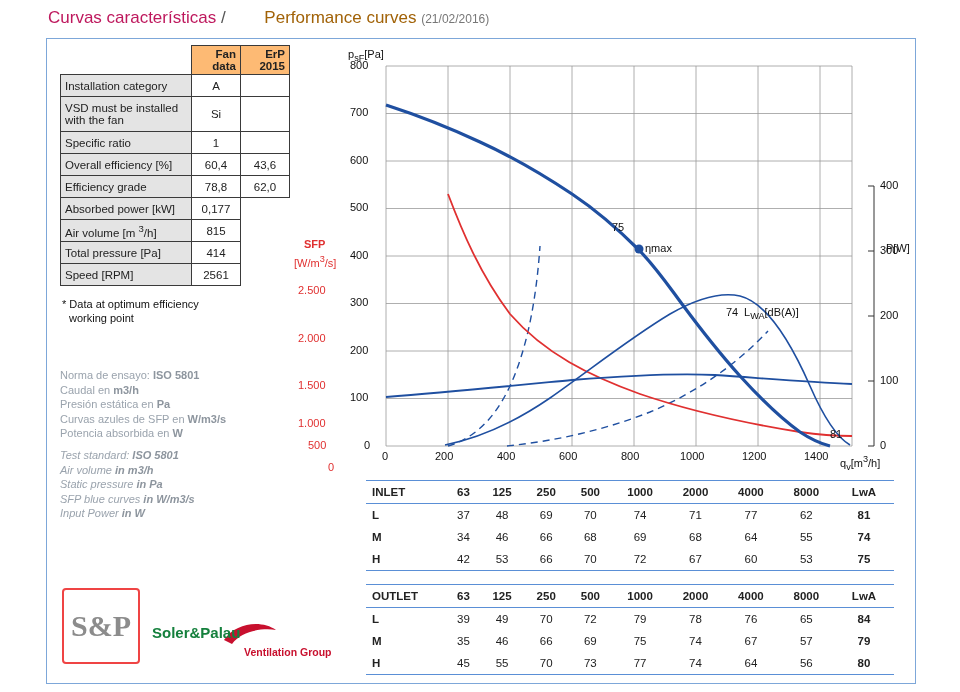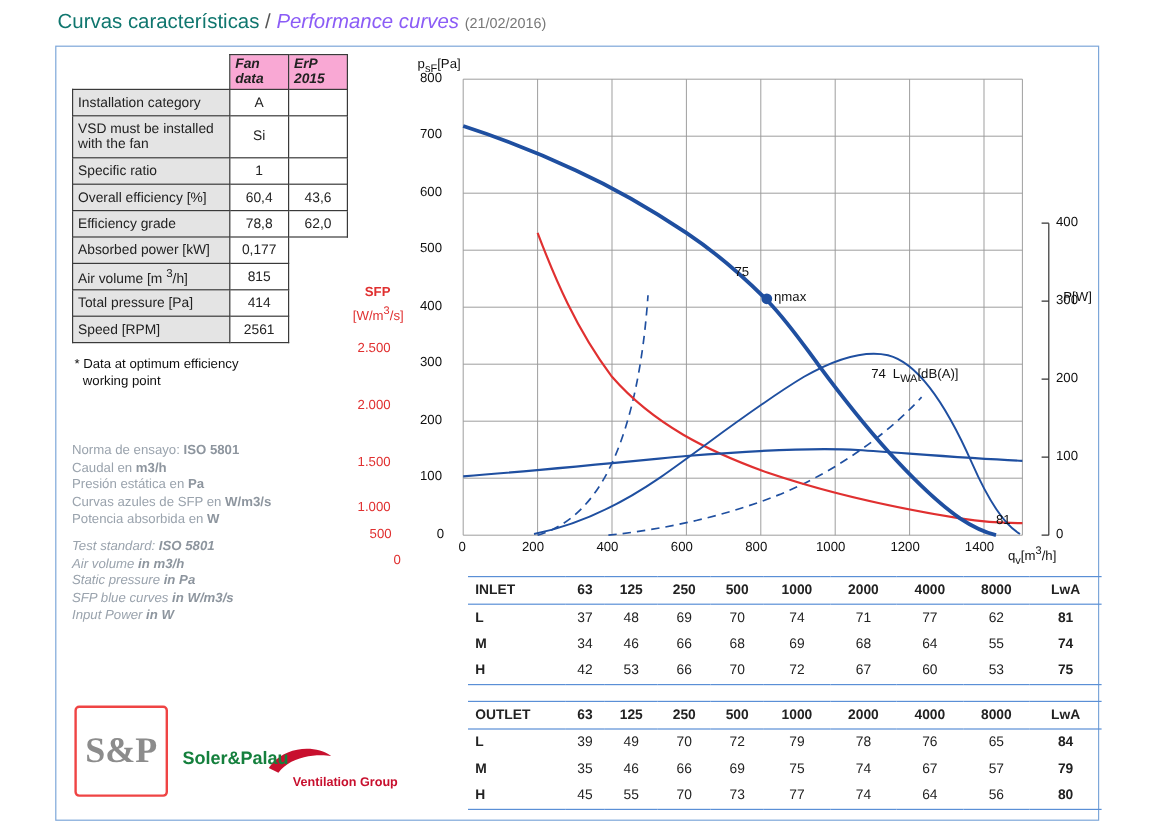--- a/index.html
+++ b/index.html
@@ -8,38 +8,38 @@
     background:#ffffff;
     font-family:"Liberation Sans", sans-serif;
     color:#222;
     overflow:hidden;
     position:relative;
   }
   .page-title{
     position:absolute;left:48px;top:8px;
     font-size:17px;color:#555;white-space:nowrap;
   }
-  .page-title .t1{color:#0f766e;}
-  .page-title .t2{font-style:italic;color:#8b5cf6;}
+  .page-title .t1{color:#be185d;}
+  .page-title .t2{color:#a16207;margin-left:34px;}
   .page-title .t3{font-size:12px;color:#777;}
 
   .frame{
     position:absolute;left:46px;top:38px;width:868px;height:644px;
     border:1px solid #7da7d9;background:#fff;
   }
 
   
   .dtable{
     position:absolute;left:60px;top:45px;
     border-collapse:collapse;font-size:11.5px;
   }
   .dtable td,.dtable th{
     border:1px solid #3a3a3a;padding:2px 4px;height:17px;vertical-align:middle;
   }
-  .dtable th{font-weight:bold;text-align:left;background:#f9a8d4;font-style:italic;}
+  .dtable th{font-weight:bold;text-align:right;background:#fdba74;}
   .dtable td.lbl{width:122px;text-align:left;background:#e4e4e4;}
   .dtable td.v1{width:40px;text-align:center;background:#fff;}
   .dtable td.v2{width:40px;text-align:center;background:#fff;}
   .dtable td.noborder{border:none;background:transparent;}
   .hdr-blank{border:none !important;background:transparent !important;}
 
   .note{
     position:absolute;left:62px;top:297px;font-size:11px;color:#111;line-height:14px;
   }
   .legend-es{
@@ -74,21 +74,21 @@
   .chart{
     position:absolute;left:340px;top:46px;width:566px;height:420px;
   }
   .axis-label{position:absolute;font-size:11px;color:#111;}
   .axis-label.red{color:#e03030;}
   .tick{position:absolute;font-size:11px;color:#111;}
   .tick.red{color:#e03030;}
 
   
   .ntable{
-    position:absolute;border-collapse:collapse;font-size:11.5px;width:528px;margin-left:24px;
+    position:absolute;border-collapse:collapse;font-size:11.5px;width:528px;
   }
   .ntable td,.ntable th{padding:2px 3px;height:18px;text-align:center;}
   .ntable th{font-weight:bold;}
   .ntable .first{text-align:left;padding-left:6px;font-weight:bold;width:72px;}
   .ntable .lwa{font-weight:bold;width:54px;}
   .ntable tr.head{border-top:1px solid #5a8fd6;border-bottom:1px solid #5a8fd6;}
   .ntable tr.last td{border-bottom:1px solid #5a8fd6;}
   .tbl-inlet{left:366px;top:480px;}
   .tbl-outlet{left:366px;top:584px;}
 </style>

